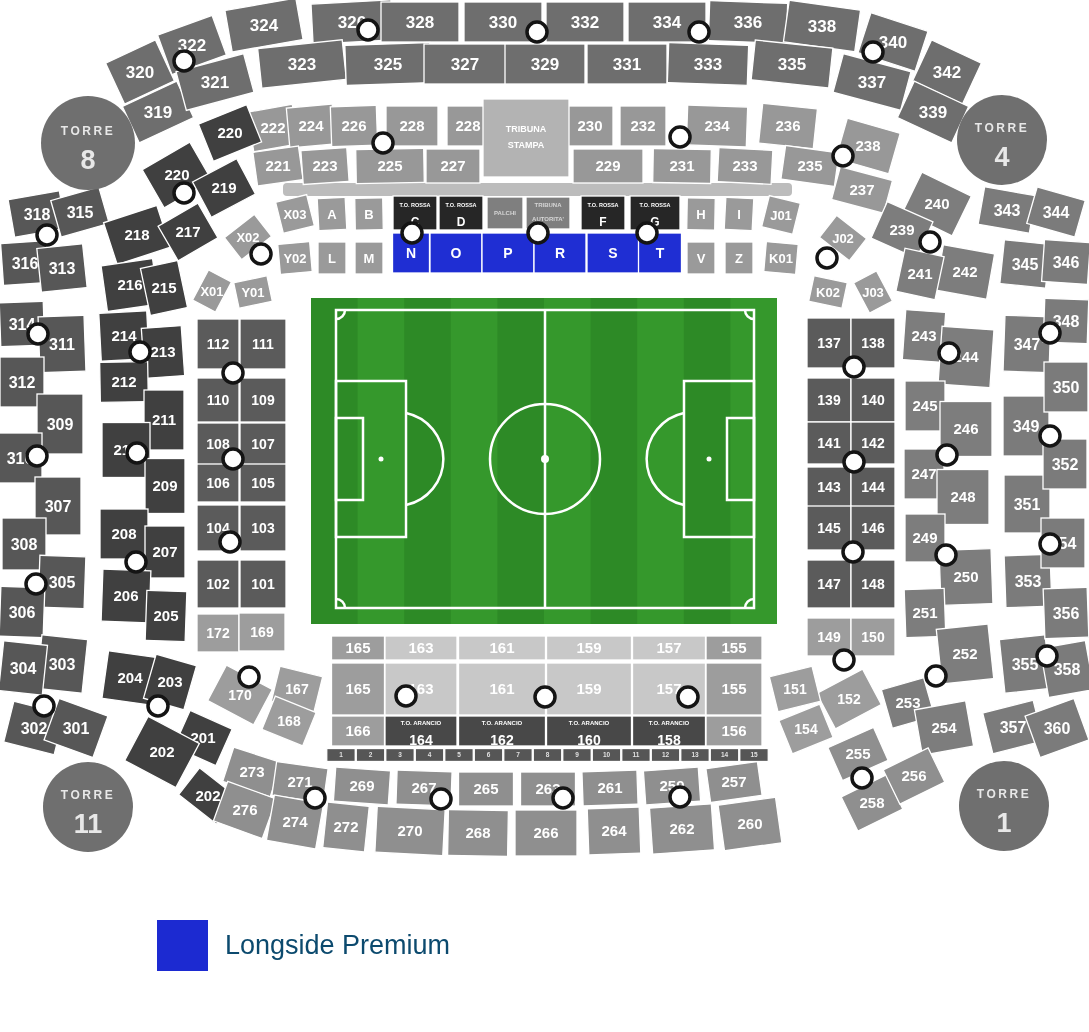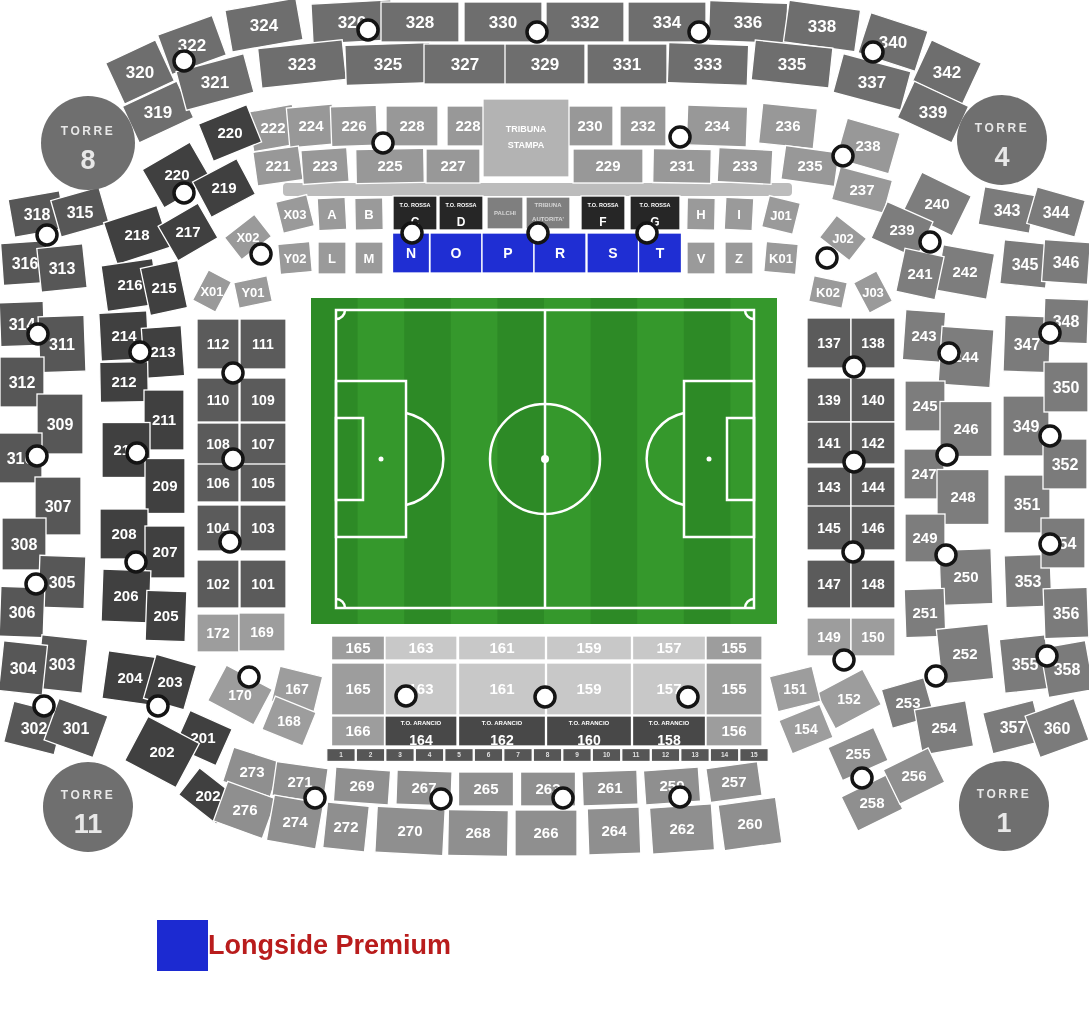--- a/index.html
+++ b/index.html
@@ -1,21 +1,21 @@
 <!DOCTYPE html>
 <html><head>
 <meta charset="utf-8">
 <style>
   html,body{margin:0;padding:0;background:#ffffff;}
   .stage{position:relative;width:1089px;height:1032px;background:#fff;overflow:hidden;
          font-family:"Liberation Sans","DejaVu Sans",sans-serif;}
   svg text{font-family:"Liberation Sans","DejaVu Sans",sans-serif;font-weight:bold;}
   .legend{position:absolute;left:157px;top:920px;display:flex;align-items:center;}
   .swatch{width:51px;height:51px;background:#1c2ad1;}
-  .legend-label{margin-left:0;font-size:27px;color:#b91c1c;font-weight:bold;}
+  .legend-label{margin-left:17px;font-size:27px;color:#0c4a6e;font-weight:normal;}
 </style>
 </head>
 <body>
 
 <div class="stage">
   <svg id="map" viewBox="0 0 1089 1032" width="1089" height="1032">
       <rect x="283" y="183" width="509" height="13" rx="4" fill="#bcbcbc"></rect>
       <g>
         <rect x="311" y="298" width="466" height="326" fill="#35982c"></rect>
         <rect x="311" y="298" width="46.6" height="326" fill="#2d8a26"></rect>

